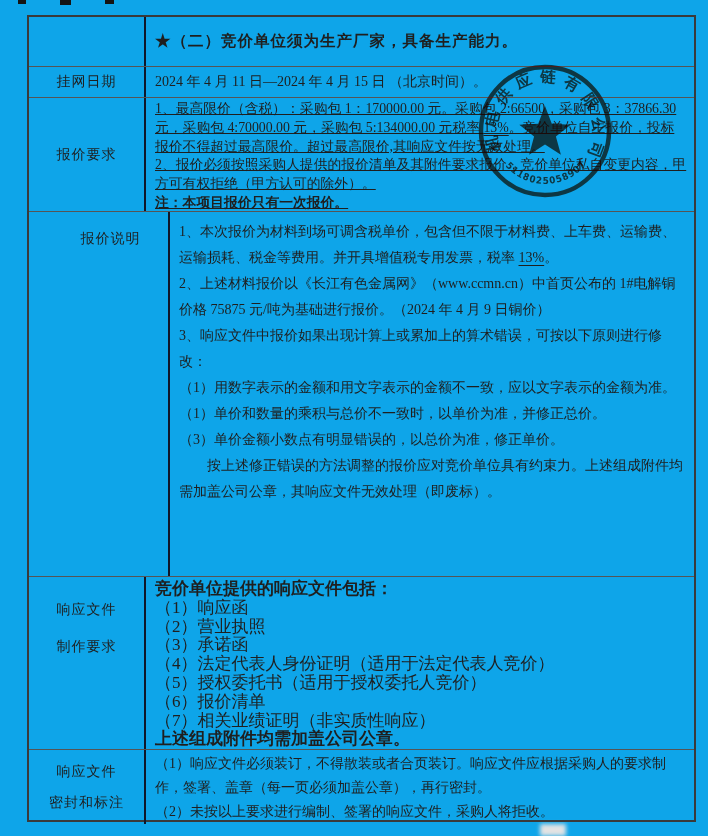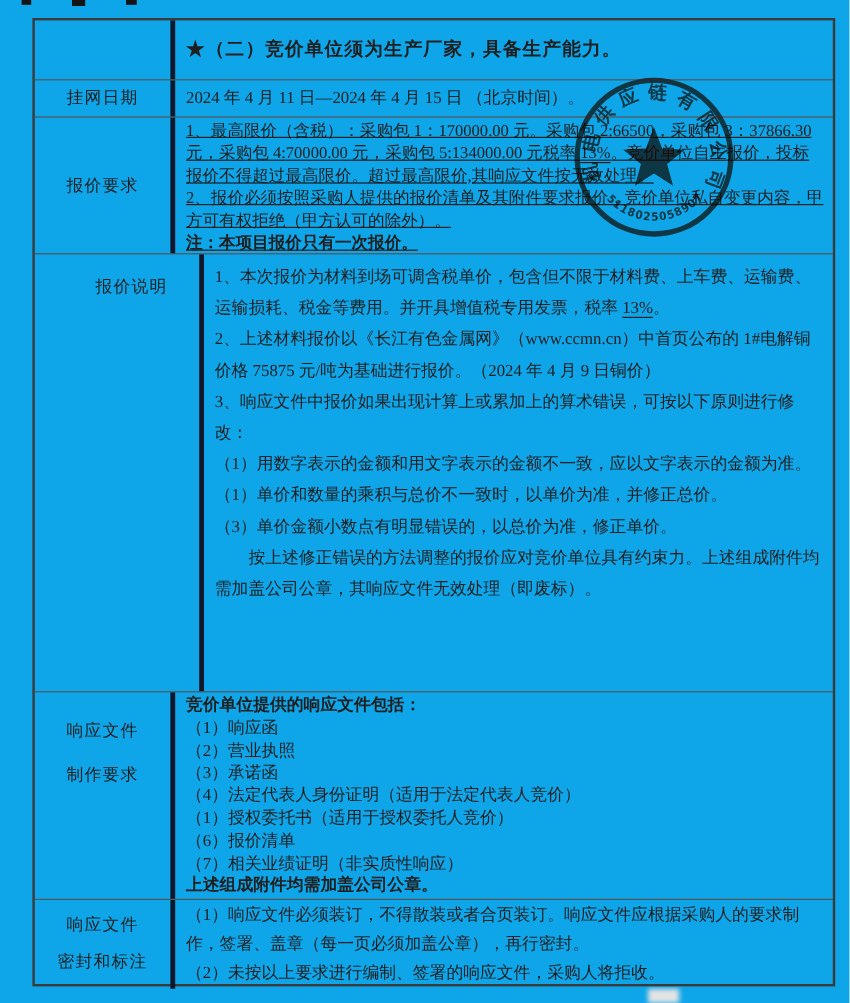--- a/index.html
+++ b/index.html
@@ -18,21 +18,21 @@
   .scan-smudge{position:absolute;left:540px;top:824px;width:26px;height:12px;background:#e3e3e3;filter:blur(2px);}
 
   
   .doc-table{
     position:absolute;left:27px;top:15px;width:669px;height:807px;
     border:2px solid #3a3a3a;box-sizing:border-box;background:transparent;
   }
   .t-row{display:flex;box-sizing:border-box;border-bottom:1px solid #555;}
   .t-row:last-child{border-bottom:none;}
   .label-cell{
-    width:117px;flex:0 0 117px;box-sizing:border-box;border-right:4px solid #0f172a;
+    width:117px;flex:0 0 117px;box-sizing:border-box;border-right:2px solid #0f172a;
     display:flex;flex-direction:column;align-items:center;justify-content:center;
     font-size:14px;letter-spacing:1px;text-align:center;
   }
   .content-cell{flex:1;box-sizing:border-box;padding:0 6px 0 9px;overflow:hidden;}
 
   .row-star{height:50px;}
   .row-date{height:31px;}
   .row-quote-req{height:114px;}
   .row-quote-notes{height:365px;padding-left:24px;}
   .row-resp-docs{height:173px;}
@@ -42,21 +42,21 @@
   .row-date .content-cell{display:flex;align-items:center;font-size:14px;}
 
   .row-quote-req .content-cell{font-size:13.8px;line-height:18.8px;padding-top:2px;text-decoration:underline;}
   .row-quote-req p{margin:0;}
   .row-quote-req .note{font-weight:bold;}
 
   .row-quote-notes .content-cell{font-size:14px;line-height:26px;padding-top:7px;}
   .row-quote-notes p{margin:0;}
   .row-quote-notes .indent-first{text-indent:2em;}
 
-  .row-resp-docs .content-cell{font-size:14px;line-height:18.8px;padding-top:3px;}
+  .row-resp-docs .content-cell{font-size:17px;line-height:18.8px;padding-top:3px;}
   .row-resp-docs p{margin:0;}
   .row-resp-docs .bold{font-weight:bold;}
 
   .row-sealing .content-cell{font-size:14px;line-height:24px;padding-top:2px;}
   .row-sealing p{margin:0;}
 
   .label-top{justify-content:flex-start;padding-top:18px;}
   .row-resp-docs .label-cell{justify-content:flex-start;padding-top:14px;line-height:37px;}
   .row-sealing .label-cell{line-height:31px;}
 
@@ -118,21 +118,21 @@
       <div class="label-cell">
         <span>响应文件</span>
         <span>制作要求</span>
       </div>
       <div class="content-cell">
         <p class="bold">竞价单位提供的响应文件包括：</p>
         <p>（1）响应函</p>
         <p>（2）营业执照</p>
         <p>（3）承诺函</p>
         <p>（4）法定代表人身份证明（适用于法定代表人竞价）</p>
-        <p>（1）授权委托书（适用于授权委托人竞价）</p>
+        <p>（5）授权委托书（适用于授权委托人竞价）</p>
         <p>（6）报价清单</p>
         <p>（7）相关业绩证明（非实质性响应）</p>
         <p class="bold">上述组成附件均需加盖公司公章。</p>
       </div>
     </div>
 
     <div class="t-row row-sealing">
       <div class="label-cell">
         <span>响应文件</span>
         <span>密封和标注</span>

